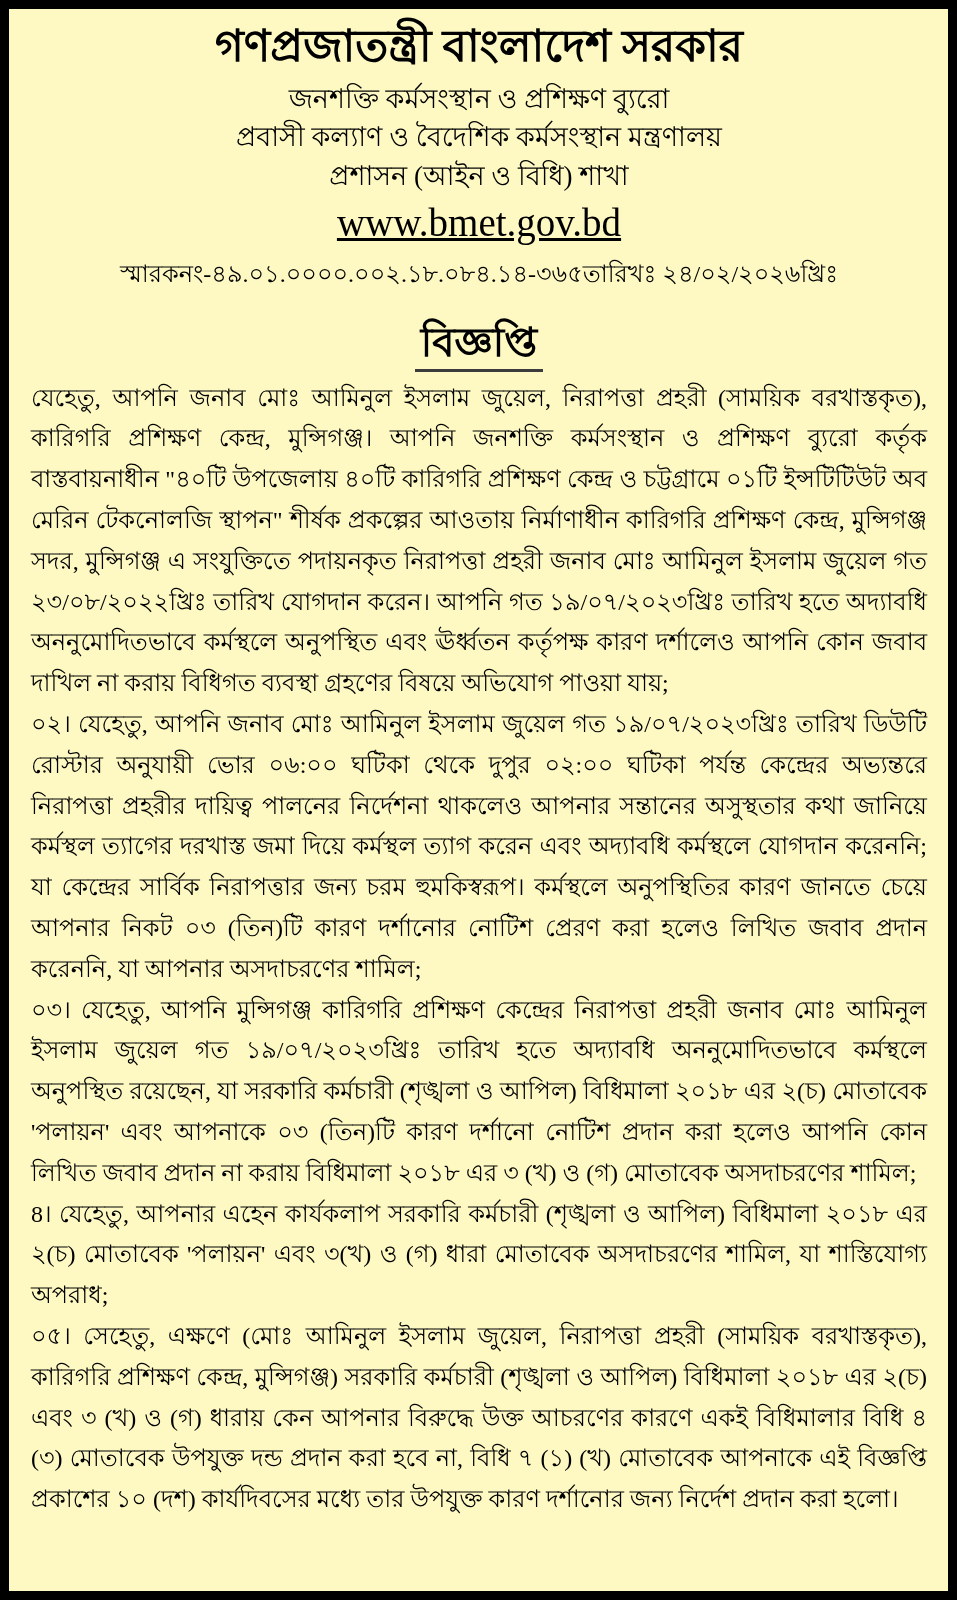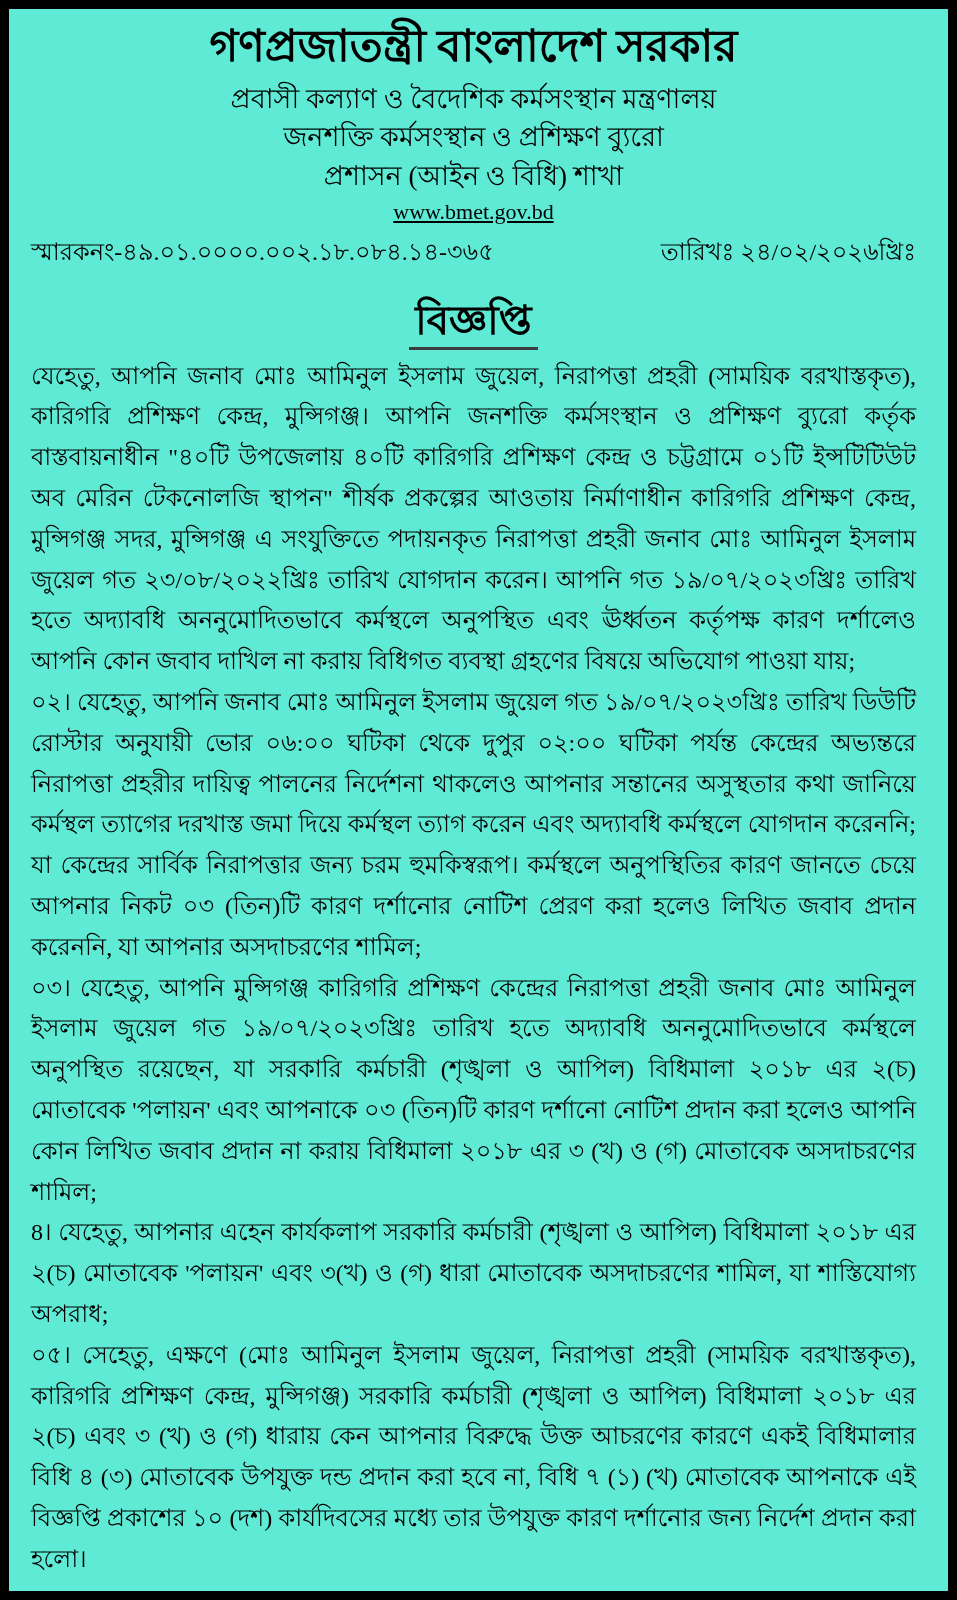--- a/index.html
+++ b/index.html
@@ -1,43 +1,43 @@
 <!DOCTYPE html>
 <html><head>
 <meta charset="utf-8">
 <style>
   html,body { margin:0; padding:0; background:#e8e8e8; }
   .page {
     position: relative;
     width: 957px; height: 1600px;
     margin: 0 auto;
-    background: #5eead4;
+    background: #fef9c3;
     border: 9px solid #000000;
     box-sizing: border-box;
-    padding: 8px 32px 12px 22px;
+    padding: 8px 21px 12px 22px;
     font-family: "Liberation Serif", "DejaVu Serif", serif;
     color: #000;
     overflow: hidden;
     display: flex;
     flex-direction: column;
   }
   .header { text-align: center; }
   .gov-title {
     font-size: 44px; font-weight: 700; line-height: 1.25;
     margin: 2px 0 6px 0;
   }
   .hdr-line { font-size: 27px; line-height: 1.42; }
   .website {
-    font-size: 22px; line-height: 1.3; margin-top: 3px;
+    font-size: 39px; line-height: 1.3; margin-top: 3px;
     text-decoration: underline;
     font-family: "Liberation Serif", "DejaVu Serif", serif;
     color:#000; display:inline-block;
   }
   .meta-row {
-    display: flex; justify-content: space-between; align-items: baseline;
+    display: flex; justify-content: center; align-items: baseline;
     font-size: 24px; margin-top: 6px;
   }
   .notice-title-wrap { text-align: center; margin: 25px 0 6px 0; }
   .notice-title {
     display: inline-block;
     font-size: 40px; font-weight: 700;
     border-bottom: 3px solid #3c3c3c;
     padding: 0 6px 3px 6px;
     line-height: 1.15;
   }
@@ -49,22 +49,22 @@
     text-align: justify;
   }
 </style>
 </head>
 <body>
 
 <div class="page">
 
   <div class="header">
     <div class="gov-title">গণপ্রজাতন্ত্রী বাংলাদেশ সরকার</div>
+    <div class="hdr-line">জনশক্তি কর্মসংস্থান ও প্রশিক্ষণ ব্যুরো</div>
     <div class="hdr-line">প্রবাসী কল্যাণ ও বৈদেশিক কর্মসংস্থান মন্ত্রণালয়</div>
-    <div class="hdr-line">জনশক্তি কর্মসংস্থান ও প্রশিক্ষণ ব্যুরো</div>
     <div class="hdr-line">প্রশাসন (আইন ও বিধি) শাখা</div>
     <div>
       <a class="website">www.bmet.gov.bd</a>
     </div>
   </div>
 
   <div class="meta-row">
     <span>স্মারকনং-৪৯.০১.০০০০.০০২.১৮.০৮৪.১৪-৩৬৫</span>
     <span>তারিখঃ ২৪/০২/২০২৬খ্রিঃ</span>
   </div>

